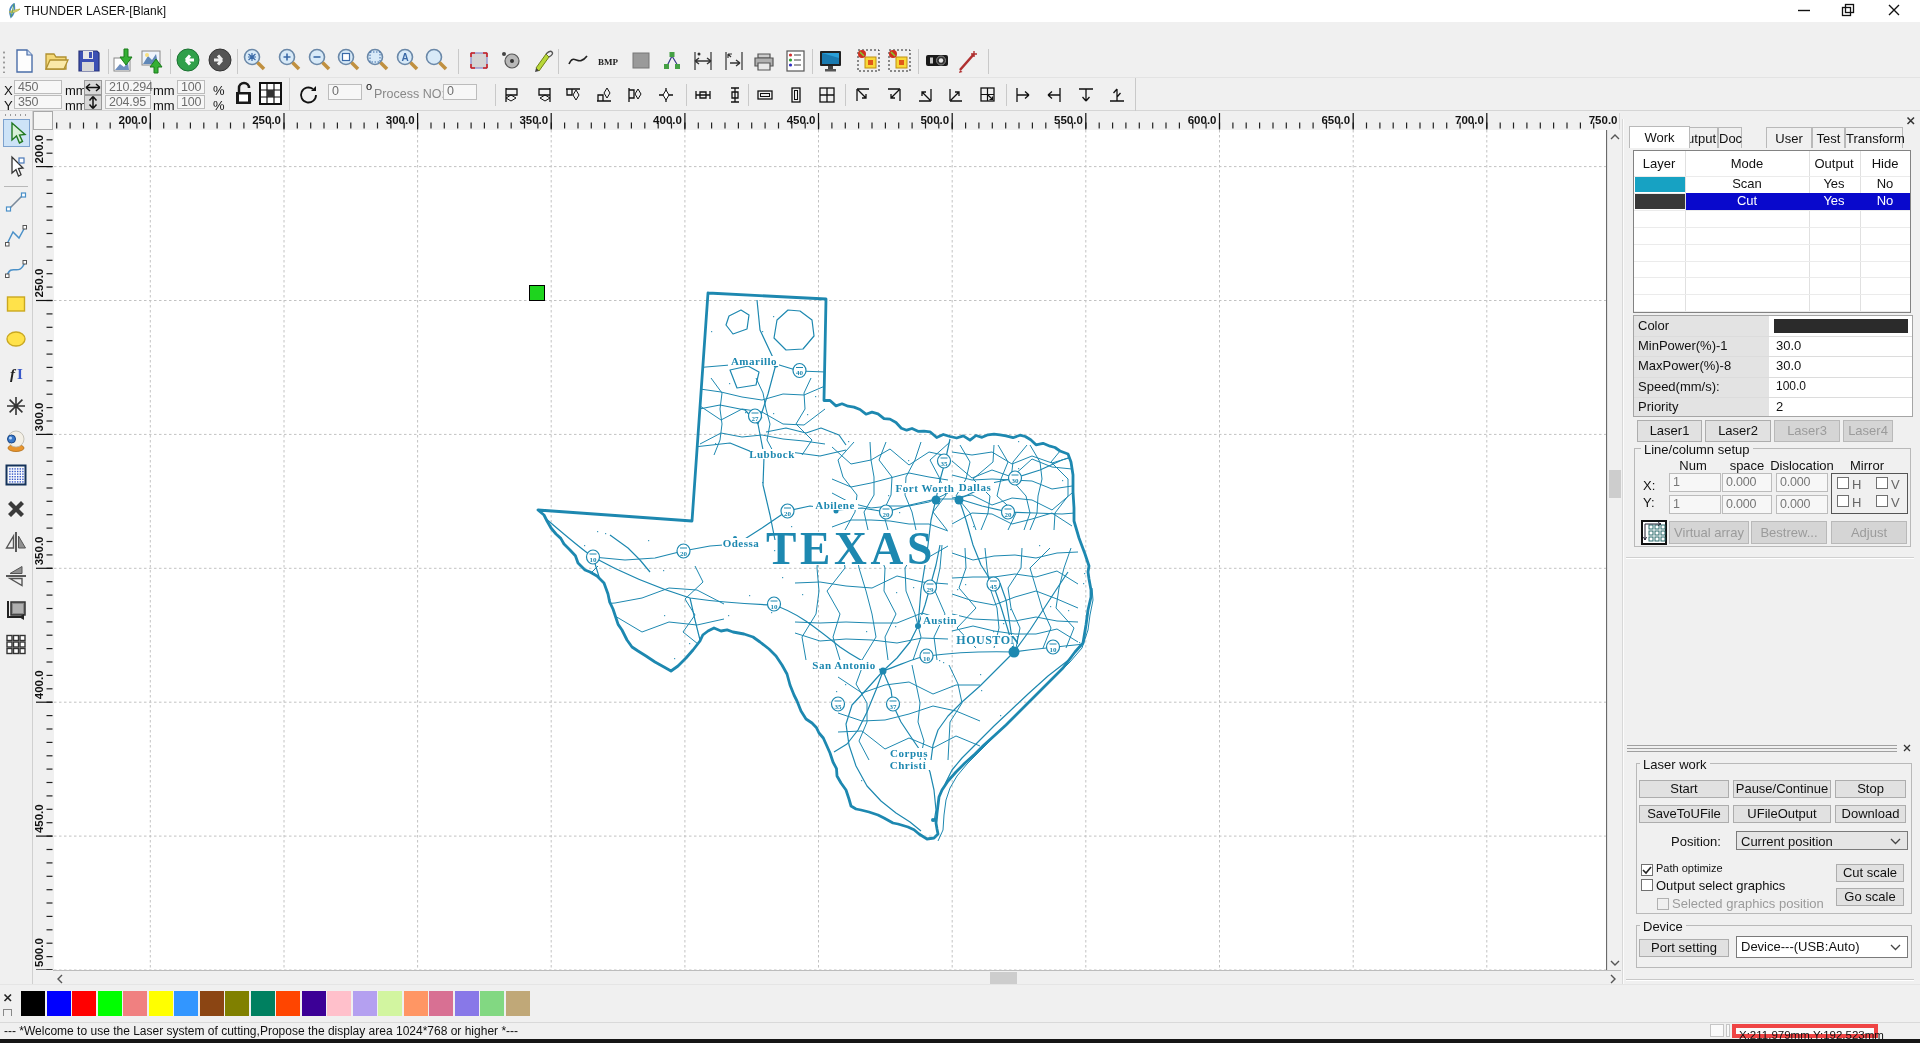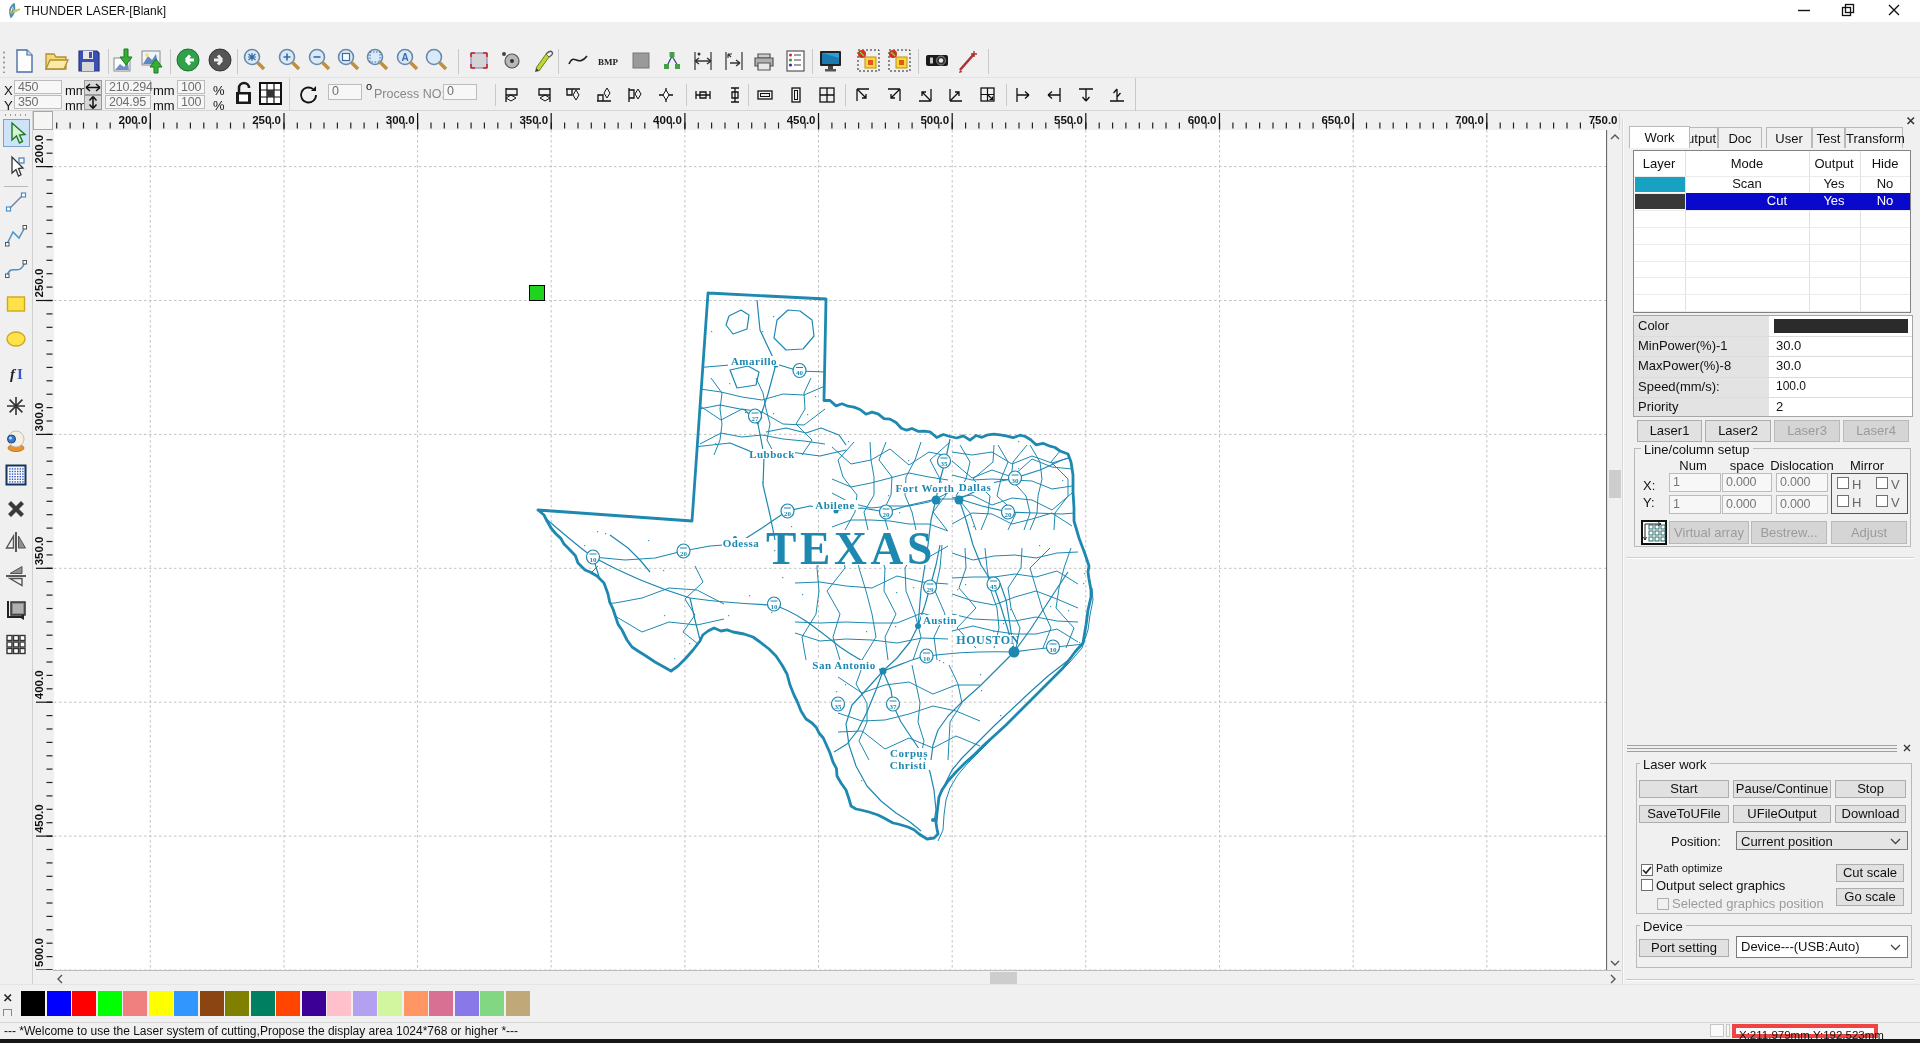--- a/index.html
+++ b/index.html
@@ -1049,21 +1049,21 @@
       </svg>
   <div class="thumb" style="left:937px;top:1px;width:27px;height:12px"></div>
  </div>
  <div id="rpanel" class="abs">
       <div class="abs" style="left:1px;top:8px;width:2px;height:895px;border-left:1px solid #d8d8d8;border-right:1px solid #fbfbfb"></div>
       <svg class="abs" style="left:285px;top:5px" width="10" height="10" viewBox="0 0 10 10">
         <path d="M1.5 1.5 L8 8 M8 1.5 L1.5 8" stroke="#333" stroke-width="1.5"></path>
       </svg>
       <div class="tab active" style="left:8px;width:61px">Work</div>
       <div class="tab" style="left:54px;width:43px">Output</div>
-      <div class="tab" style="left:97px;width:44px">Doc</div>
+      <div class="tab" style="left:97px;width:24px">Doc</div>
       <div class="tab" style="left:145px;width:46px">User</div>
       <div class="tab" style="left:191px;width:33px">Test</div>
       <div class="tab" style="left:224px;width:58px">Transform</div>
       <div class="abs" style="left:12px;top:39px;width:278px;height:163px;background:#fff;border:1px solid #828282"></div>
       <div class="abs" style="left:64px;top:40px;width:1px;height:161px;background:#e0e0e0"></div>
       <div class="abs" style="left:188px;top:40px;width:1px;height:161px;background:#e0e0e0"></div>
       <div class="abs" style="left:239px;top:40px;width:1px;height:161px;background:#e0e0e0"></div>
       <div class="abs" style="left:13px;top:65px;width:276px;height:1px;background:#ebebeb"></div>
       <div class="abs" style="left:13px;top:82px;width:276px;height:1px;background:#ebebeb"></div>
       <div class="abs" style="left:13px;top:99px;width:276px;height:1px;background:#ebebeb"></div>
@@ -1076,21 +1076,21 @@
       <div class="abs" style="left:-2px;top:45px;width:80px;text-align:center;font-size:13px">Layer</div>
       <div class="abs" style="left:86px;top:45px;width:80px;text-align:center;font-size:13px">Mode</div>
       <div class="abs" style="left:173px;top:45px;width:80px;text-align:center;font-size:13px">Output</div>
       <div class="abs" style="left:224px;top:45px;width:80px;text-align:center;font-size:13px">Hide</div>
       <div class="abs" style="left:14px;top:66px;width:50px;height:15px;background:#17a2c3"></div>
       <div class="abs" style="left:86px;top:65px;width:80px;text-align:center">Scan</div>
       <div class="abs" style="left:183px;top:65px;width:60px;text-align:center">Yes</div>
       <div class="abs" style="left:234px;top:65px;width:60px;text-align:center">No</div>
       <div class="abs" style="left:65px;top:82px;width:224px;height:17px;background:#0909cc"></div>
       <div class="abs" style="left:14px;top:83px;width:50px;height:15px;background:#383838"></div>
-      <div class="abs" style="left:86px;top:82px;width:80px;text-align:right;color:#fff">Cut</div>
+      <div class="abs" style="left:86px;top:82px;width:80px;text-align:center;color:#fff">Cut</div>
       <div class="abs" style="left:183px;top:82px;width:60px;text-align:center;color:#fff">Yes</div>
       <div class="abs" style="left:234px;top:82px;width:60px;text-align:center;color:#fff">No</div>
       <div class="abs" style="left:12px;top:204px;width:280px;height:102px;background:#fff;border:1px solid #a5a5a5"></div>
       <div class="abs" style="left:13px;top:205px;width:135px;height:100px;background:#e3e3e3"></div>
       <div class="abs" style="left:17px;top:207px;font-size:13px">Color</div>
       <div class="abs" style="left:17px;top:227px;font-size:13px">MinPower(%)-1</div>
       <div class="abs" style="left:155px;top:227px;font-size:13px">30.0</div>
       <div class="abs" style="left:13px;top:225px;width:278px;height:1px;background:#dcdcdc"></div>
       <div class="abs" style="left:17px;top:247px;font-size:13px">MaxPower(%)-8</div>
       <div class="abs" style="left:155px;top:247px;font-size:13px">30.0</div>
@@ -1098,21 +1098,21 @@
       <div class="abs" style="left:17px;top:268px;font-size:13px">Speed(mm/s):</div>
       <div class="abs" style="left:155px;top:268px;font-size:12px">100.0</div>
       <div class="abs" style="left:13px;top:266px;width:278px;height:1px;background:#dcdcdc"></div>
       <div class="abs" style="left:17px;top:288px;font-size:13px">Priority</div>
       <div class="abs" style="left:155px;top:288px;font-size:13px">2</div>
       <div class="abs" style="left:13px;top:286px;width:278px;height:1px;background:#dcdcdc"></div>
       <div class="abs" style="left:153px;top:207.5px;width:134px;height:14px;background:#2b2b2b"></div>
       <div class="btn" style="left:16px;top:309px;width:65px;height:22px;line-height:20px">Laser1</div>
       <div class="btn" style="left:84px;top:309px;width:66px;height:22px;line-height:20px">Laser2</div>
       <div class="btn dis" style="left:153px;top:309px;width:66px;height:22px;line-height:20px">Laser3</div>
-      <div class="btn dis" style="left:222px;top:309px;width:66px;height:22px;line-height:20px">Laser4</div>
+      <div class="btn dis" style="left:222px;top:309px;width:50px;height:22px;line-height:20px">Laser4</div>
       <div class="gbox" style="left:13px;top:337px;width:277px;height:99px"></div>
       <div class="gboxlbl" style="left:20px;top:331px">Line/column setup</div>
       <div class="abs" style="left:27px;top:347px;width:90px;text-align:center;font-size:13px">Num</div>
       <div class="abs" style="left:81px;top:347px;width:90px;text-align:center;font-size:13px">space</div>
       <div class="abs" style="left:136px;top:347px;width:90px;text-align:center;font-size:13px">Dislocation</div>
       <div class="abs" style="left:201px;top:347px;width:90px;text-align:center;font-size:13px">Mirror</div>
       <div class="abs" style="left:22px;top:367px;font-size:13px">X:</div>
       <div class="abs" style="left:22px;top:384px;font-size:13px">Y:</div>
       <div class="inp" style="left:48px;top:362px;width:52px;height:19px;line-height:17px;color:#777">1</div>
       <div class="inp" style="left:48px;top:384px;width:52px;height:19px;line-height:17px;color:#777">1</div>

